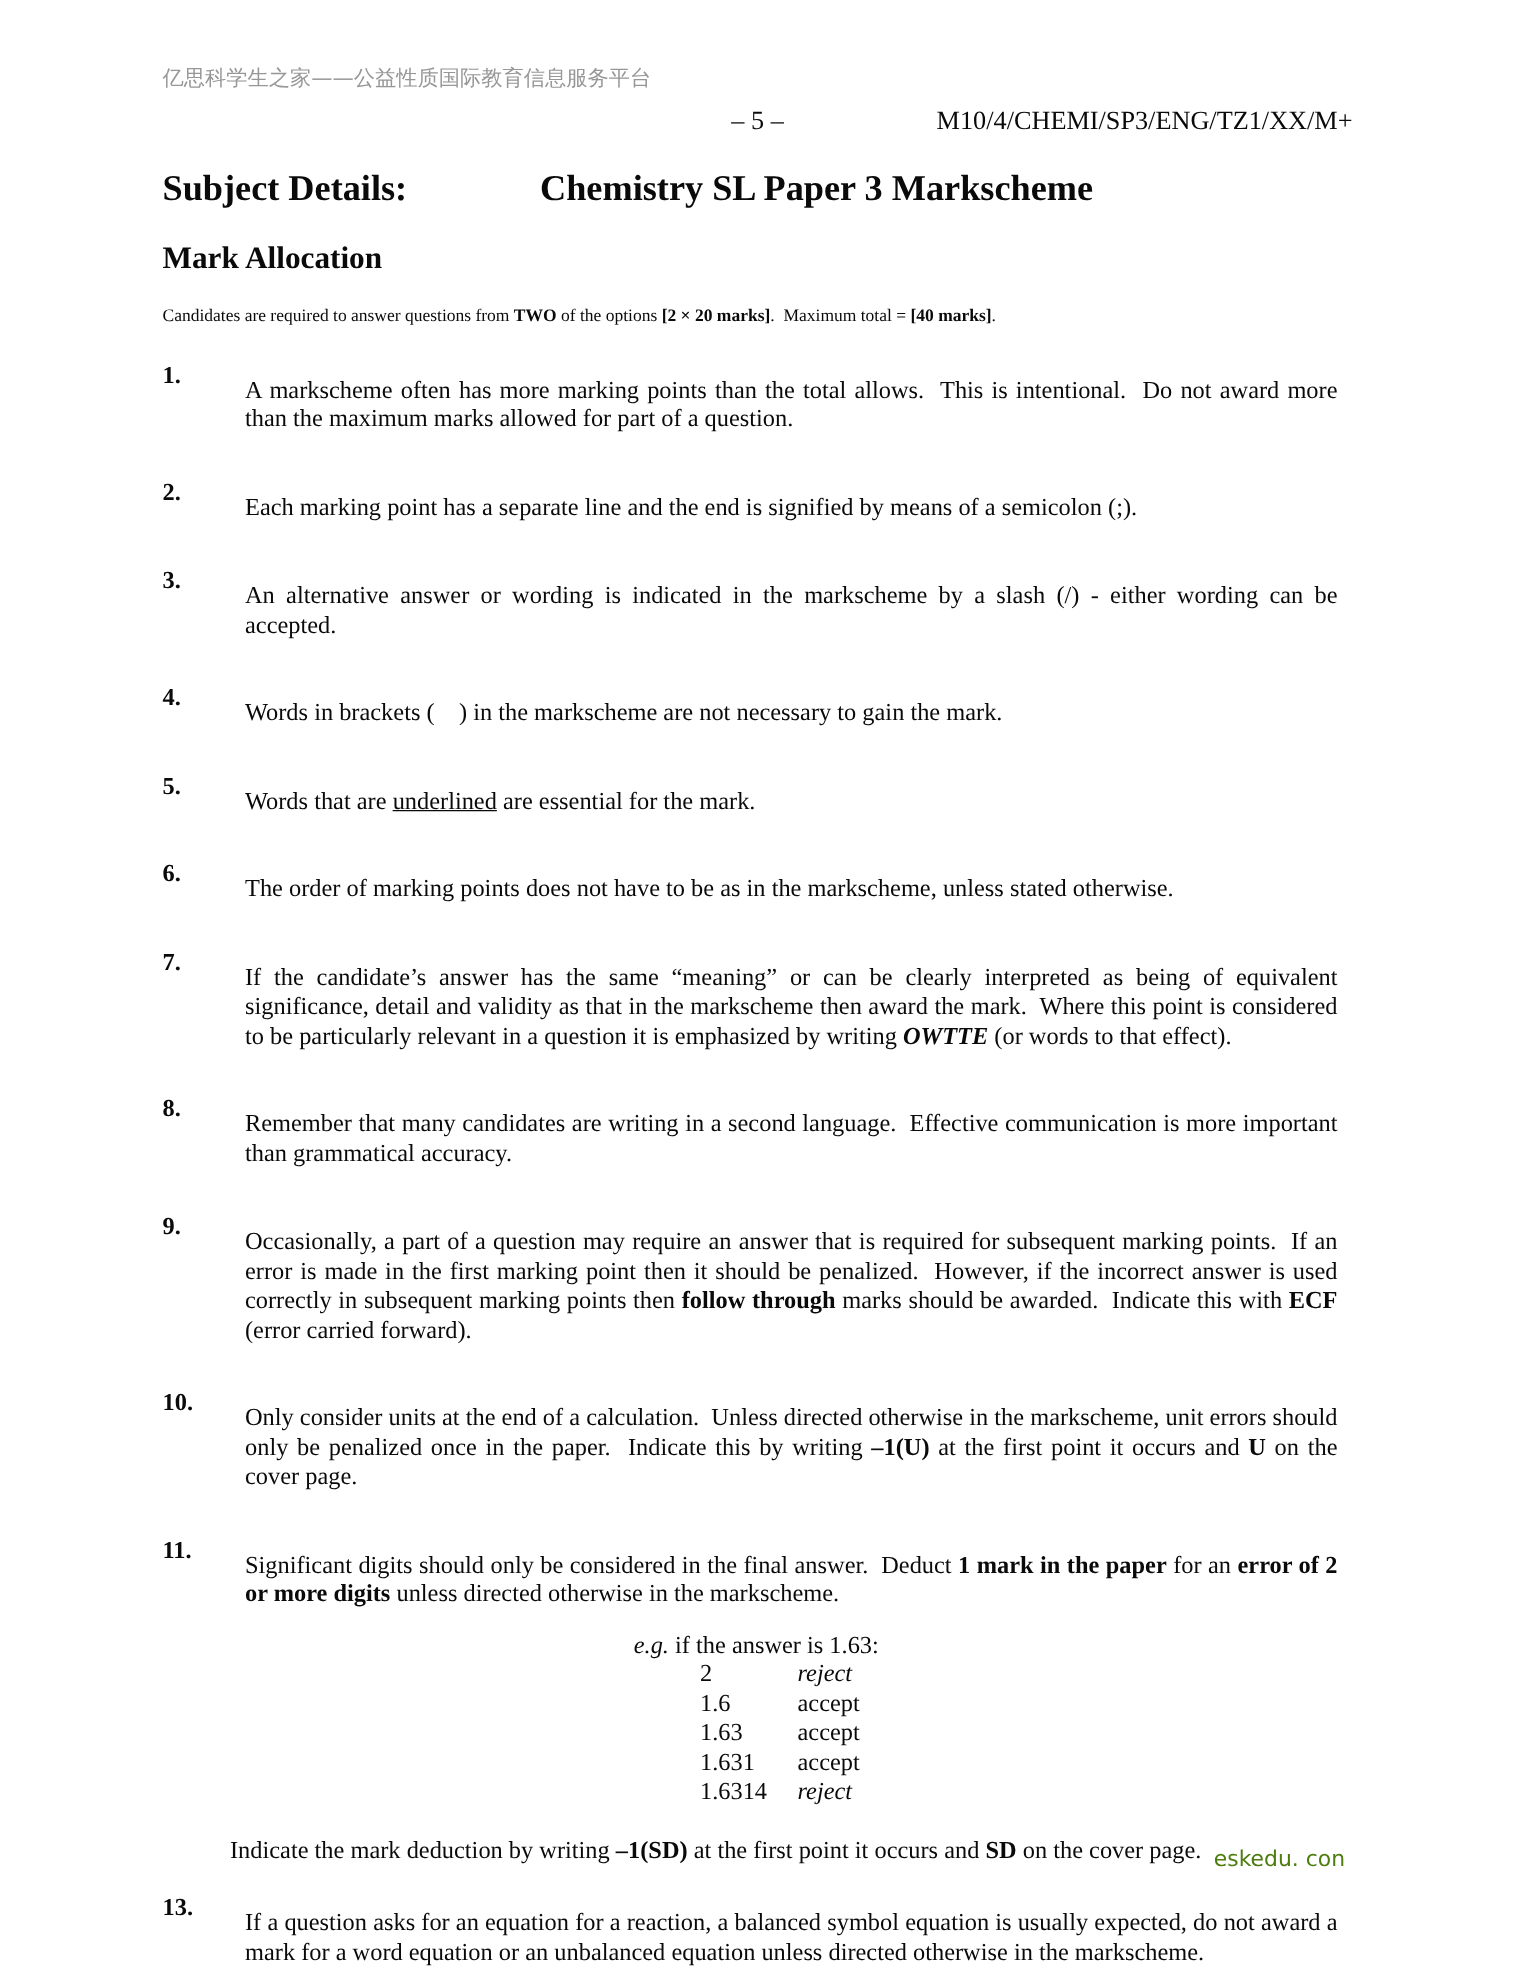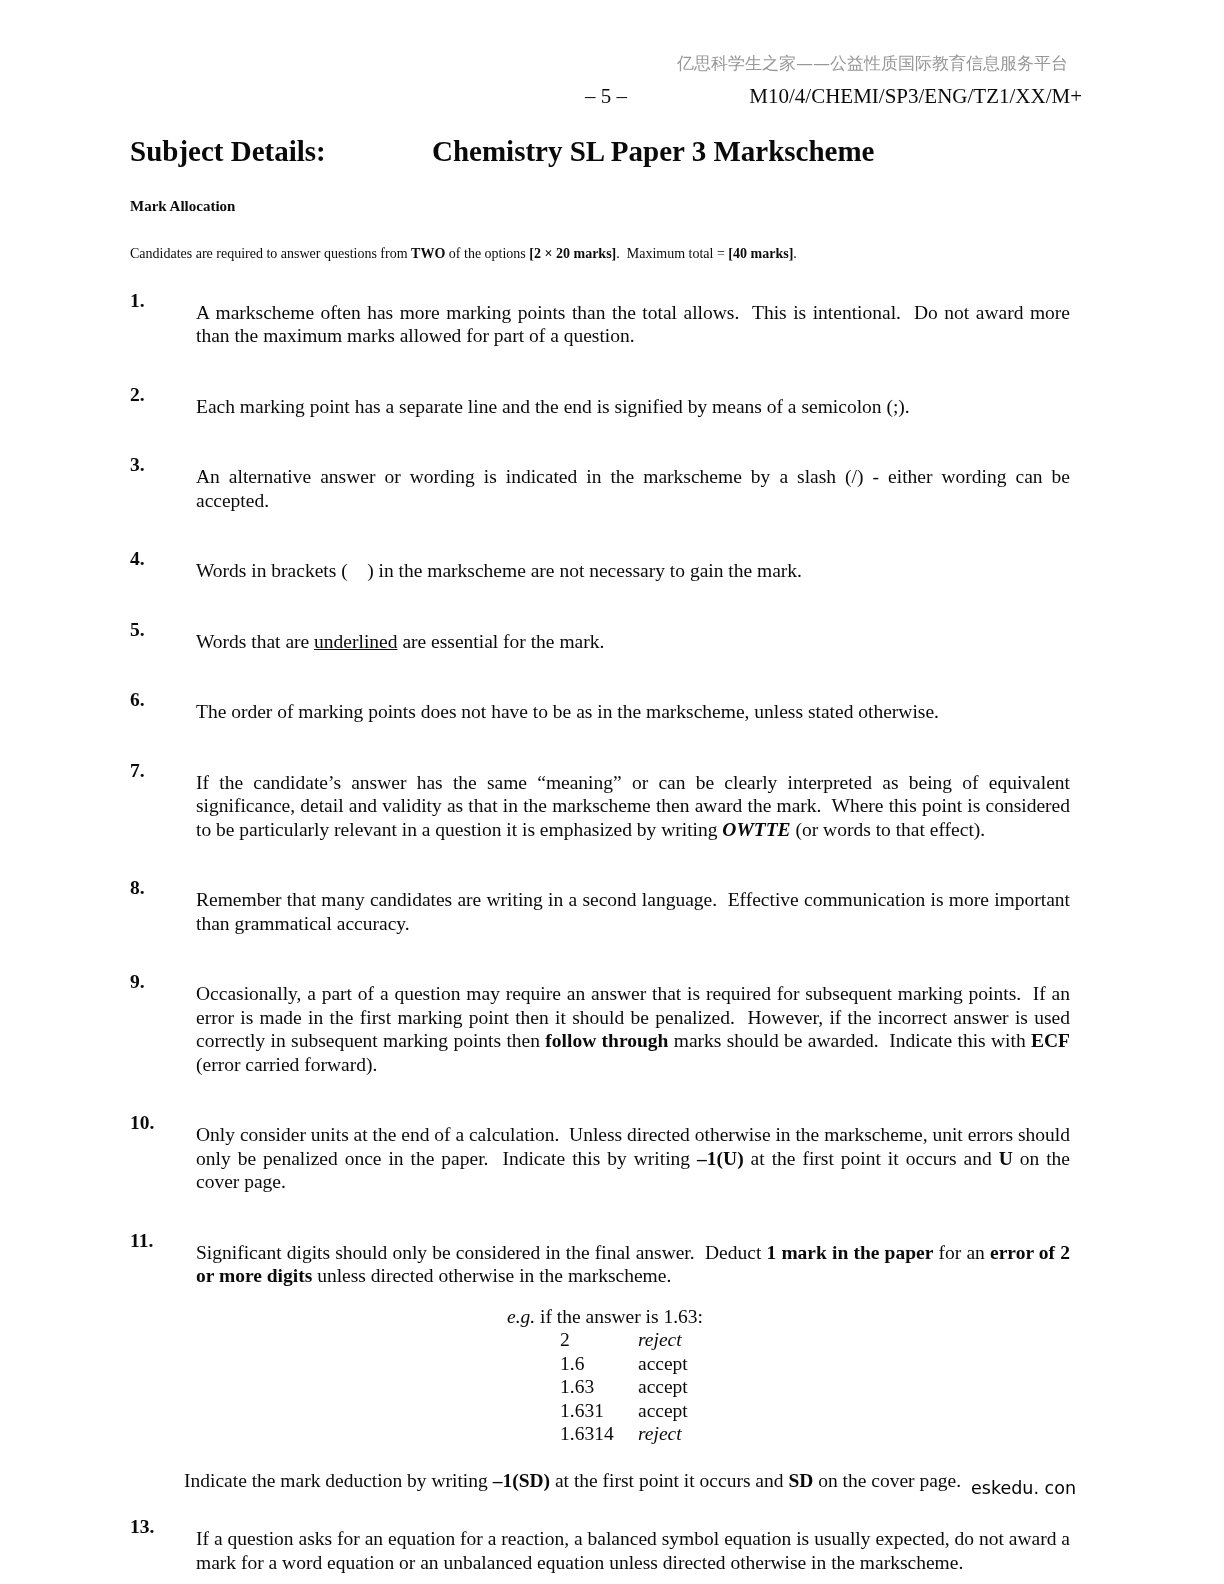--- a/index.html
+++ b/index.html
@@ -7,21 +7,20 @@
     position:relative;
     width:1224px;height:1584px;
     background:#ffffff;
     box-sizing:border-box;
     padding:52px 142px 0 130px;
     font-family:"Liberation Serif","DejaVu Serif",serif;
     color:#0a0a0a;
     overflow:hidden;
   }
   .banner{
-    text-align:right;
     margin-right:14px;
     font-family:"DejaVu Sans","Liberation Sans",sans-serif;
     font-size:17px;
     line-height:22px;
     color:#979797;
   }
   .page-line{
     position:relative;
     margin-top:9px;
     height:27px;
@@ -33,21 +32,21 @@
   .title-row{
     margin-top:24px;
     display:flex;
     font-size:29px;
     line-height:34px;
     font-weight:bold;
   }
   .title-label{width:302px;flex-shrink:0;}
   .section-heading{
     margin-top:26px;
-    font-size:15px;
+    font-size:25px;
     line-height:25px;
     font-weight:bold;
   }
   .para{font-size:14px;line-height:23.5px;margin:23px 0 12px 0;}
   .item{display:flex;margin-top:23px;font-size:19.5px;line-height:23.5px;}
   .item .num{width:54px;flex-shrink:0;font-weight:bold;}
   .item .body{flex:1;text-align:justify;margin:12px;}
   .b{font-weight:bold;}
   .i{font-style:italic;}
   .bi{font-weight:bold;font-style:italic;}
@@ -56,21 +55,21 @@
   .ex-caption{margin-left:377px;}
   .ex-rows{margin-left:430px;}
   .ex-row{display:flex;}
   .ex-val{width:78px;flex-shrink:0;}
   .sd-note{margin:23px 0 0 54px;font-size:19.5px;line-height:23.5px;}
   .footer{
     position:absolute;
     top:1478px;right:148px;
     font-family:"DejaVu Sans","Liberation Sans",sans-serif;
     font-size:17.5px;
-    color:#000000;
+    color:#4d7c0f;
   }
 </style>
 </head>
 <body>
 
 <div class="page">
 
   <div class="banner">亿思科学生之家——公益性质国际教育信息服务平台</div>
 
   <div class="page-line">

